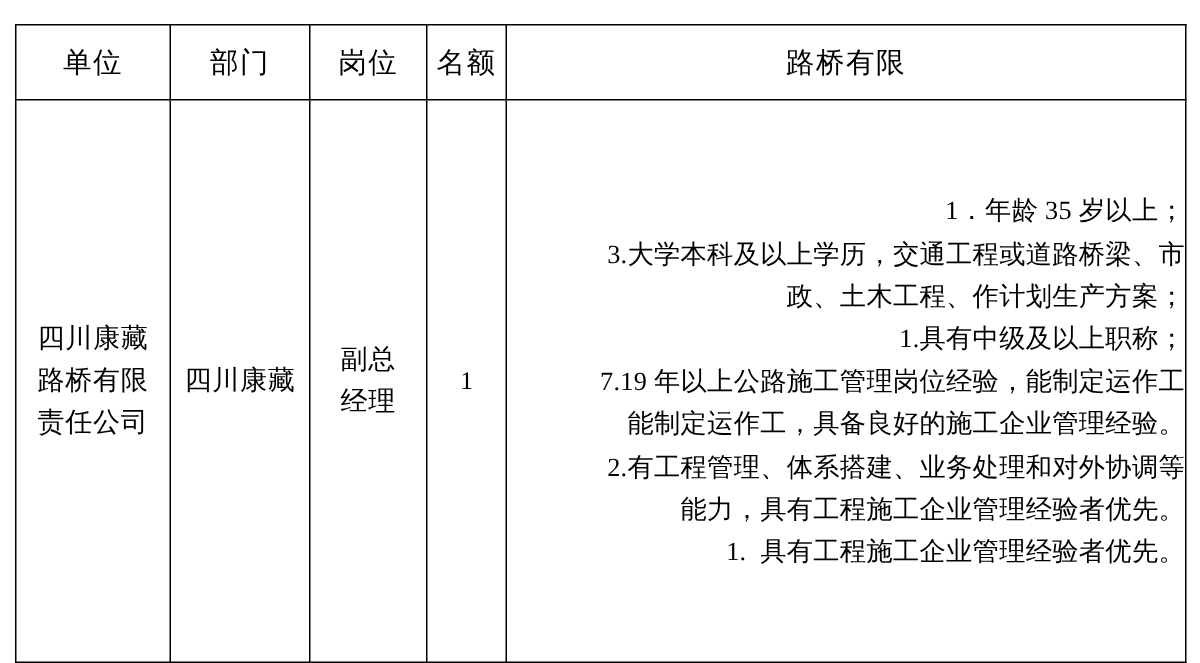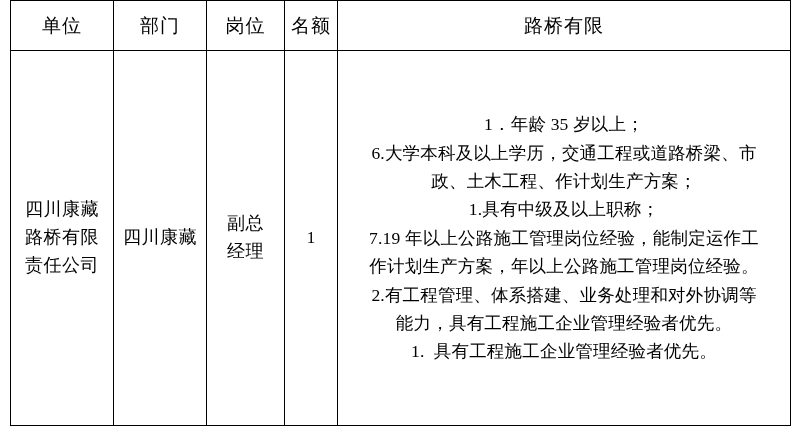--- a/index.html
+++ b/index.html
@@ -12,21 +12,21 @@
     height: 442px;
     font-family: "Liberation Serif", "DejaVu Serif", serif;
     color: #000000;
     overflow: hidden;
   }
   .page {
     position: relative;
     width: 800px;
     height: 442px;
     box-sizing: border-box;
-    padding: 0 10px 0 10px;
+    padding: 16px 10px 0 10px;
   }
   table.job-table {
     border-collapse: collapse;
     table-layout: fixed;
     width: 780px;
     margin: 0;
   }
   table.job-table td,
   table.job-table th {
     border: 1px solid #000000;
@@ -54,21 +54,21 @@
     text-align: center;
     font-size: 18px;
     line-height: 1.55;
     letter-spacing: 0.5px;
   }
   td.cell-quota {
     text-align: center;
     font-size: 17px;
   }
   td.cell-cond {
-    text-align: center;
+    text-align: right;
     vertical-align: middle;
     padding: 4px 6px 4px 8px;
   }
   .cond-list {
     font-size: 17.5px;
     line-height: 1.62;
     letter-spacing: 0.2px;
   }
   .cond-line {
     white-space: pre-wrap;
@@ -110,25 +110,25 @@
           <span class="dept-text">四川康藏</span>
         </td>
         <td class="cell-center">
           <span class="post-text">副总
 经理</span>
         </td>
         <td class="cell-quota">1</td>
         <td class="cell-cond">
           <div class="cond-list">
             <div class="cond-line">1．年龄 35 岁以上；</div>
-            <div class="cond-line">6.大学本科及以上学历，交通工程或道路桥梁、市</div>
+            <div class="cond-line">3.大学本科及以上学历，交通工程或道路桥梁、市</div>
             <div class="cond-line">政、土木工程、作计划生产方案；</div>
             <div class="cond-line">1.具有中级及以上职称；</div>
             <div class="cond-line">7.19 年以上公路施工管理岗位经验，能制定运作工</div>
-            <div class="cond-line">作计划生产方案，年以上公路施工管理岗位经验。</div>
+            <div class="cond-line">能制定运作工，具备良好的施工企业管理经验。</div>
             <div class="cond-line">2.有工程管理、体系搭建、业务处理和对外协调等</div>
             <div class="cond-line">能力，具有工程施工企业管理经验者优先。</div>
             <div class="cond-line">1.  具有工程施工企业管理经验者优先。</div>
           </div>
         </td>
       </tr>
     </tbody>
   </table>
 </div>
 

